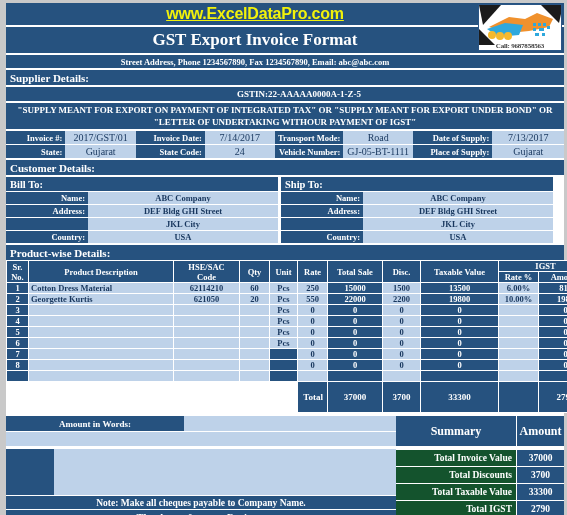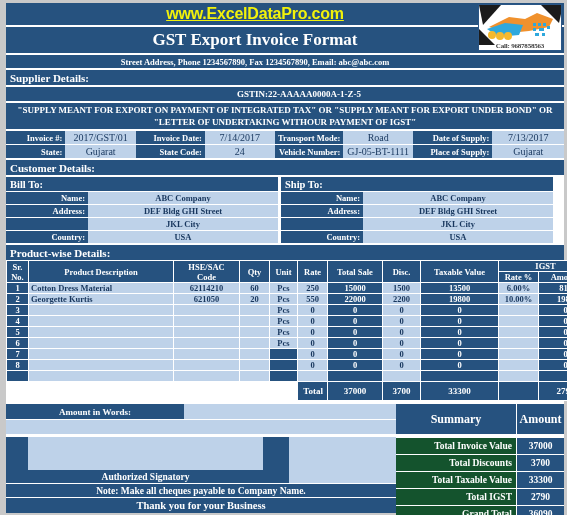--- a/index.html
+++ b/index.html
@@ -133,21 +133,21 @@
     height: 11px;
     overflow: hidden;
     white-space: nowrap;
   }
   table.ptab th { background: #26527f; color: #ffffff; text-align: center; line-height: 10px; }
   td.dk { background: #26527f; color: #ffffff; text-align: center; }
   td.lt { background: #bed2e9; color: #17365d; text-align: center; }
   td.lt-l { background: #bed2e9; color: #17365d; text-align: left; padding-left: 3px; }
   td.sr { background: #26527f; color: #ffffff; text-align: center; }
   tr.prow td { height: 11px; }
-  tr.trow td { height: 19px; background: #26527f; color: #fff; text-align: center; font-size: 9px; }
+  tr.trow td { height: 31px; background: #26527f; color: #fff; text-align: center; font-size: 9px; }
   tr.trow td.tl { text-align: right; padding-right: 4px; }
   tr.trow td.blank { background: #ffffff; border-color:#ffffff; }
 
   
   .sec { display: flex; width: 100%; }
   #words-left { width: 390px; }
   #sum-right { width: 168px; margin-left: 0px; }
   .w-lblrow { display: flex; height: 15px; }
   #words-lbl {
     width: 178px; background: #26527f; color: #fff;
@@ -553,23 +553,20 @@
     </div>
   </div>
 
   <div class="gap2"></div>
 
   <div class="sec">
 
     <div id="sig-area">
       <div id="sig-row">
         <div id="sig-pad-l"></div>
-        <div id="sig-box">
-          <div id="sig-label">Authorized Signatory</div>
-        </div>
         <div id="sig-pad-r"></div>
         <div id="sig-pad-x"></div>
       </div>
       <div id="note-row">Note: Make all cheques payable to Company Name.</div>
       <div id="thanks-row">Thank you for your Business</div>
     </div>
 
     <div style="width:168px">
       <div id="summary-rows">
           <div class="sum-row">

